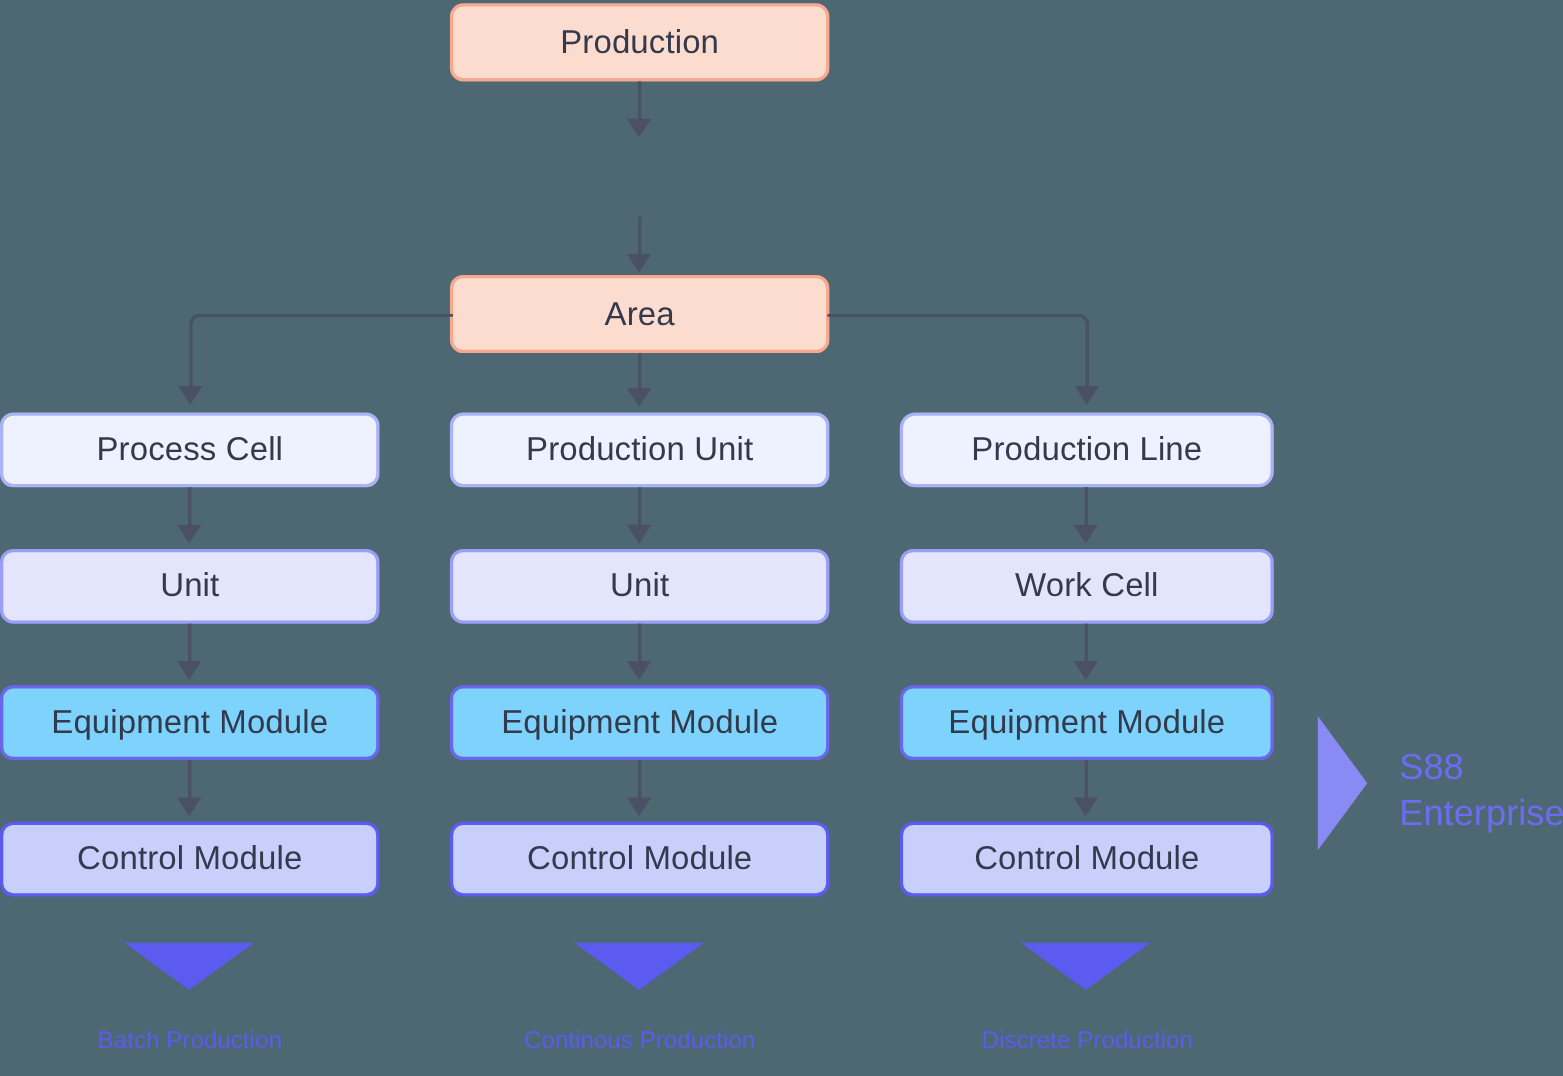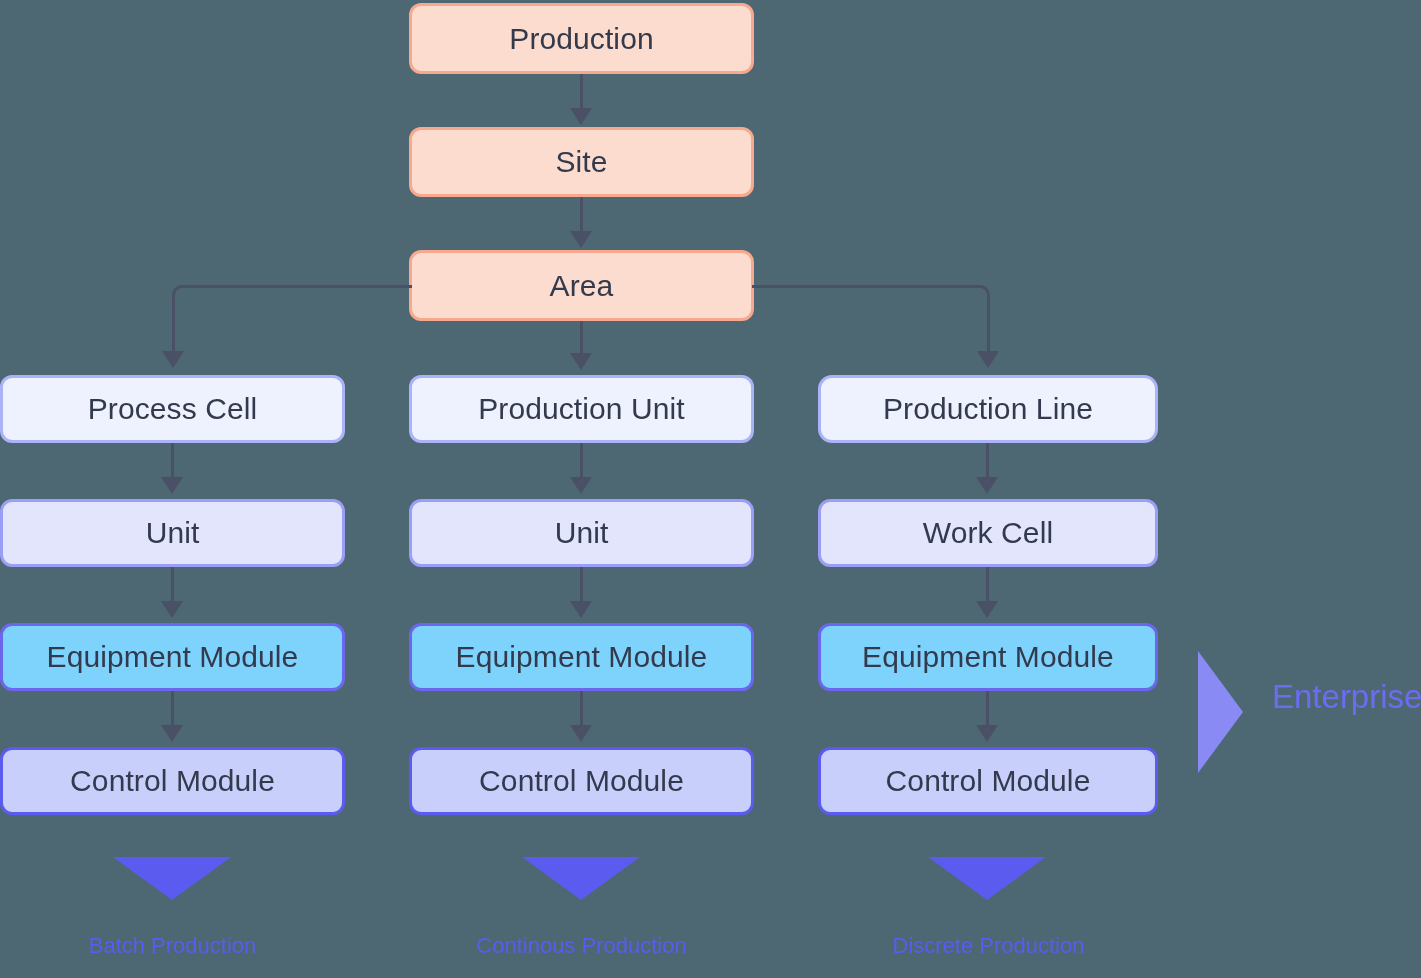--- a/index.html
+++ b/index.html
@@ -110,21 +110,20 @@
 </head>
 <body>
 
 <div id="canvas">
 
   <div class="node lvl-ent" style="left:409px; top:3px; width:345px; height:71px;">Production</div>
 
   <div class="vline" style="left:580px; top:74px; height:38px;"></div>
   <div class="arrowhead" style="left:570px; top:108px;"></div>
 
-  <div class="node lvl-ent" style="left:409px; top:127px; width:345px; height:70px;">Site</div>
 
   <div class="vline" style="left:580px; top:197px; height:38px;"></div>
   <div class="arrowhead" style="left:570px; top:231px;"></div>
 
   <div class="node lvl-ent" style="left:409px; top:250px; width:345px; height:71px;">Area</div>
 
   <div class="elbow left" style="left:172px; top:285px; width:240px; height:70px;"></div>
   <div class="arrowhead" style="left:162px; top:351px;"></div>
 
   <div class="vline" style="left:580px; top:321px; height:37px;"></div>
@@ -179,16 +178,17 @@
   <div class="vline" style="left:986px; top:691px; height:38px;"></div>
   <div class="arrowhead" style="left:976px; top:725px;"></div>
 
   <div class="node lvl-r4" style="left:818px; top:747px; width:340px; height:68px;">Control Module</div>
 
   <div class="tri-down" style="left:928px; top:857px;"></div>
   <div class="outcome-label" style="left:816px; top:935px; width:345px;">Discrete Production</div>
 
   <div class="tri-right" style="left:1198px; top:651px;"></div>
   <div class="s88-label" style="left:1272px; top:676px;">
+    <div>S88</div>
     <div>Enterprise</div>
   </div>
 
 </div>
 
 </body></html>

